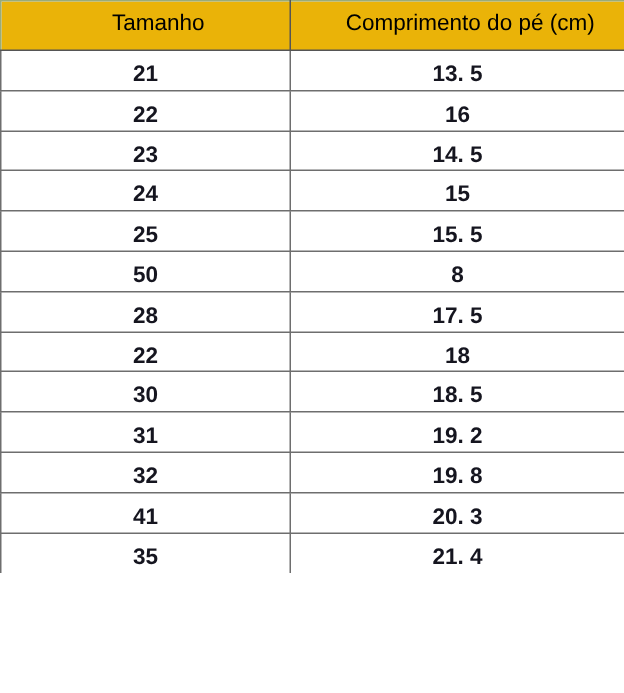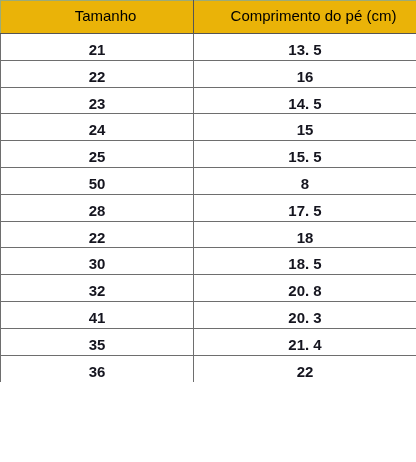--- a/index.html
+++ b/index.html
@@ -112,29 +112,29 @@
       </tr>
       <tr>
         <td class="cell-size">22</td>
         <td class="cell-value">18</td>
       </tr>
       <tr>
         <td class="cell-size">30</td>
         <td class="cell-value">18. 5</td>
       </tr>
       <tr>
+        <td class="cell-size">31</td>
+        <td class="cell-value">19. 2</td>
+      </tr>
+      <tr>
         <td class="cell-size">32</td>
-        <td class="cell-value">20. 8</td>
+        <td class="cell-value">19. 8</td>
       </tr>
       <tr>
         <td class="cell-size">41</td>
         <td class="cell-value">20. 3</td>
       </tr>
       <tr>
         <td class="cell-size">35</td>
         <td class="cell-value">21. 4</td>
       </tr>
-      <tr>
-        <td class="cell-size">36</td>
-        <td class="cell-value">22</td>
-      </tr>
     </tbody>
 </table>
 
 </body></html>

